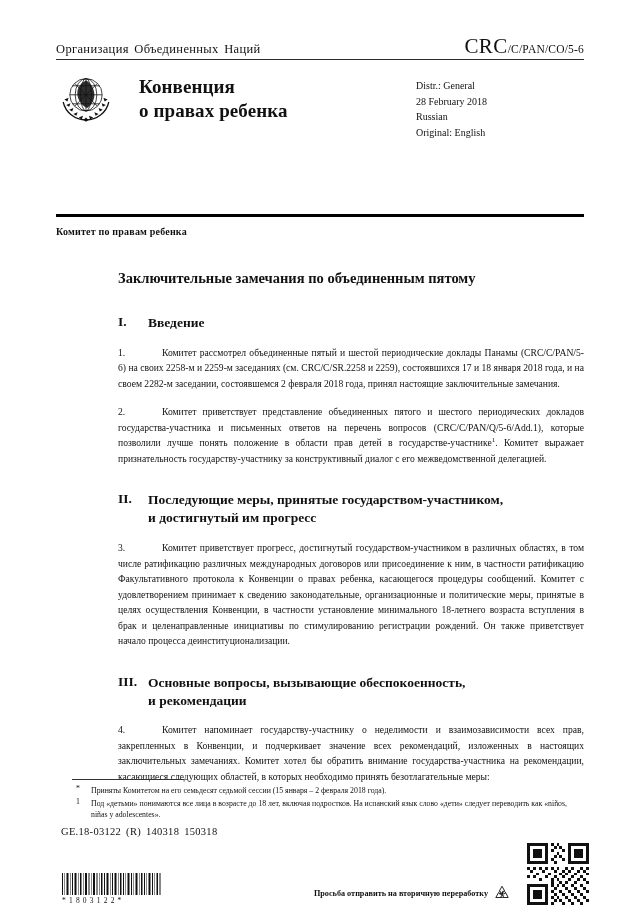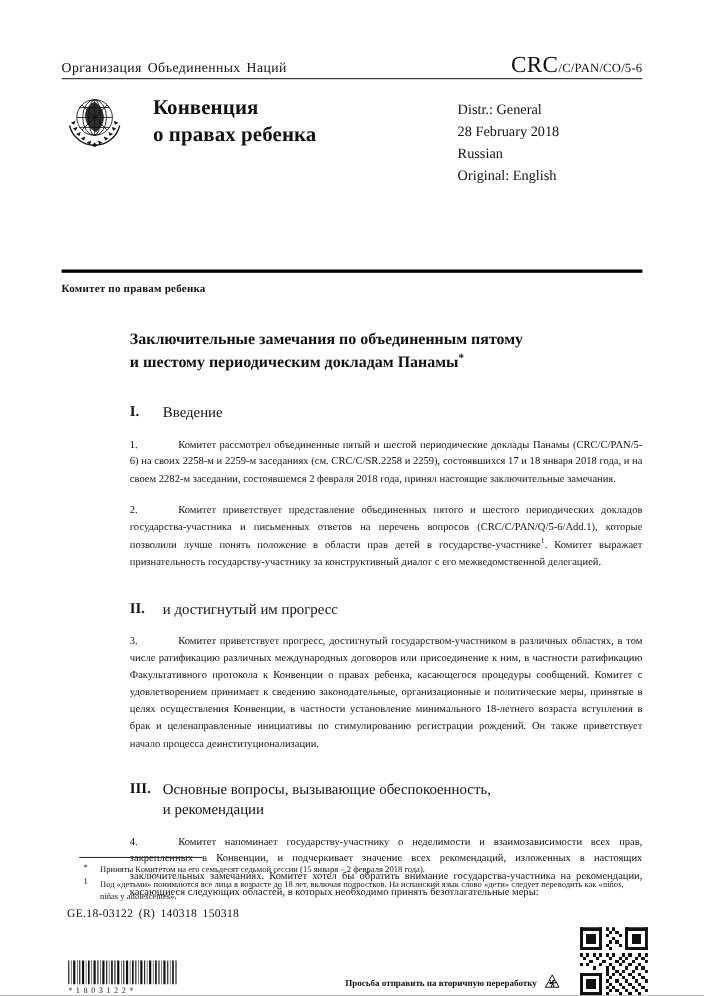--- a/index.html
+++ b/index.html
@@ -37,21 +37,20 @@
   .org-name {
     font-size: 12.5px;
     letter-spacing: 0.35px;
     color: #111;
     word-spacing: 2px;
   }
   .doc-symbol {
     color: #111;
     white-space: nowrap;
     line-height: 1;
-    margin-top: 12px;
   }
   .doc-symbol .crc {
     font-size: 21px;
     letter-spacing: 0.4px;
   }
   .doc-symbol .suffix {
     font-size: 11.5px;
     letter-spacing: 0.2px;
   }
   .rule-thin {
@@ -82,21 +81,21 @@
     font-size: 19px;
     font-weight: bold;
     line-height: 1.27;
     color: #111;
     letter-spacing: 0.1px;
   }
   .distr-block {
     width: 168px;
     flex: 0 0 168px;
     padding-top: 9px;
-    font-size: 13px;
+    font-size: 10px;
     line-height: 1.55;
     color: #111;
   }
 
   .rule-thick-wrap {
     padding-top: 74px;
   }
   .rule-thick {
     border: 0;
     border-top: 3px solid #000;
@@ -132,21 +131,21 @@
   }
   .section-num {
     width: 30px;
     flex: 0 0 30px;
     font-size: 13.5px;
     font-weight: bold;
     color: #111;
   }
   .section-head {
     font-size: 13.5px;
-    font-weight: normal;
+    font-weight: bold;
     line-height: 1.32;
     color: #111;
   }
 
   .para {
     margin-left: 62px;
     margin-top: 13px;
     font-size: 9.6px;
     line-height: 1.62;
     color: #111;
@@ -322,39 +321,37 @@
     </div>
 
     <div class="rule-thick-wrap">
       <hr class="rule-thick">
     </div>
 
     <div class="committee">Комитет по правам ребенка</div>
 
     <div class="doc-title indent">
       <div>Заключительные замечания по объединенным пятому</div>
-      <div>
-        <span>и шестому периодическим докладам Панамы</span><span class="star">*</span>
-      </div>
     </div>
 
     <div class="section indent">
       <div class="section-num">I.</div>
       <div class="section-head">Введение</div>
     </div>
     <div class="para">
       <span class="pnum">1.</span><span>Комитет рассмотрел объединенные пятый и шестой периодические доклады Панамы (CRC/C/PAN/5-6) на своих 2258-м и 2259-м заседаниях (см. CRC/C/SR.2258 и 2259), состоявшихся 17 и 18 января 2018 года, и на своем 2282-м заседании, состоявшемся 2 февраля 2018 года, принял настоящие заключительные замечания.</span>
     </div>
     <div class="para">
       <span class="pnum">2.</span><span>Комитет приветствует представление объединенных пятого и шестого периодических докладов государства-участника и письменных ответов на перечень вопросов (CRC/C/PAN/Q/5-6/Add.1), которые позволили лучше понять положение в области прав детей в государстве-участнике</span><sup>1</sup><span>. Комитет выражает признательность государству-участнику за конструктивный диалог с его межведомственной делегацией.</span>
     </div>
 
     <div class="section indent">
       <div class="section-num">II.</div>
       <div class="section-head">
+        <div>Последующие меры, принятые государством-участником,</div>
         <div>и достигнутый им прогресс</div>
       </div>
     </div>
     <div class="para">
       <span class="pnum">3.</span><span>Комитет приветствует прогресс, достигнутый государством-участником в различных областях, в том числе ратификацию различных международных договоров или присоединение к ним, в частности ратификацию Факультативного протокола к Конвенции о правах ребенка, касающегося процедуры сообщений. Комитет с удовлетворением принимает к сведению законодательные, организационные и политические меры, принятые в целях осуществления Конвенции, в частности установление минимального 18-летнего возраста вступления в брак и целенаправленные инициативы по стимулированию регистрации рождений. Он также приветствует начало процесса деинституционализации.</span>
     </div>
 
     <div class="section indent">
       <div class="section-num">III.</div>
       <div class="section-head">

